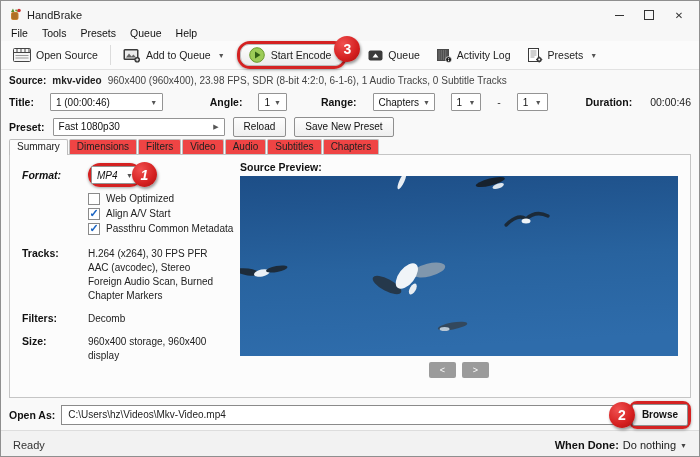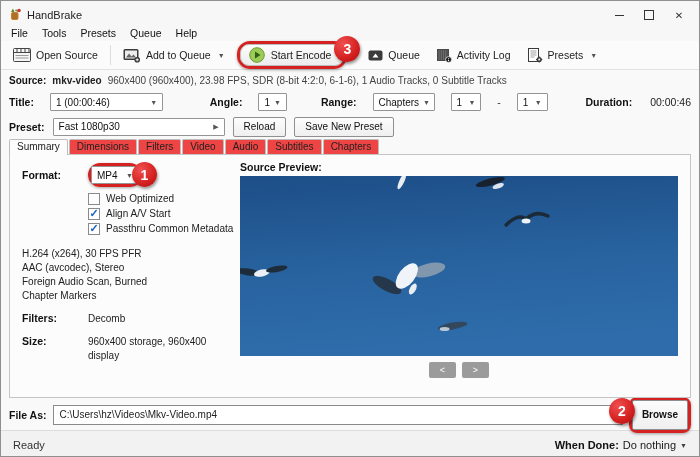--- a/index.html
+++ b/index.html
@@ -58,21 +58,21 @@
   .sel-preset { width:172px; }
 
   
   .tabs { height:15px; display:flex; align-items:flex-end; padding:0 8px; position:relative; z-index:2; }
   .tab { font-size:10px; padding:1px 7px 2px; background:#ef4444; border:1px solid #bdbdbd; border-bottom:none; border-radius:2px 2px 0 0; margin-right:1px; color:#222; }
   .tab.active { background:#fcfcfc; padding-bottom:3px; position:relative; top:1px; }
 
   
   .panel { height:244px; margin:0 8px; background:#fcfcfc; border:1px solid #c5c5c5; display:grid; grid-template-columns:218px 1fr; padding:6px 12px 4px; position:relative; z-index:1; }
   .col-left { padding-top:2px; }
-  .format-row { display:flex; align-items:center; margin-bottom:4px; }
+  .format-row { display:flex; align-items:center; margin-bottom:4px;font-style:italic; }
   .format-row .flabel { width:66px; }
   .ring-format { border-radius:12px; }
   .sel-format { width:48px; }
   .cb-list { margin-left:66px; margin-top:2px; }
   .cb-row { display:flex; align-items:center; gap:6px; height:15px; }
   .cb { width:12px; height:12px; background:#fff; border:1px solid #8a8a8a; display:inline-flex; align-items:center; justify-content:center; }
   .cb.checked::after { content:"✓"; color:#1b64c1; font-size:11px; font-weight:bold; line-height:1; }
   .cb-label { font-size:10px; color:#222; }
   .info-block { display:flex; margin-top:11px; }
   .info-block .flabel { width:66px; flex:0 0 66px; }
@@ -85,21 +85,21 @@
   .preview { position:relative; width:100%; height:180px; background:linear-gradient(170deg,#1d4e87 0%, #28639f 55%, #2e6cab 100%); overflow:hidden; }
   .preview svg { display:block; width:100%; height:100%; }
   .pv-tip { position:absolute; left:45.5%; bottom:4px; transform:translateX(-50%); background:#181818; border:1px solid #4a4a4a; border-radius:4px; color:#fff; font-size:10px; padding:2px 10px; white-space:nowrap; }
   .pv-nav { display:flex; justify-content:center; gap:6px; margin-top:6px; }
   .pv-btn { width:27px; height:16px; background:#9b9b9b; border:none; border-radius:2px; color:#fff; font-size:9px; display:flex; align-items:center; justify-content:center; }
 
   
   .saveas-row { height:31px; display:flex; align-items:center; gap:6px; padding:2px 8px 0; }
   .saveas-input { flex:1; height:20px; border:1px solid #8a8a8a; font-family:"Liberation Sans",sans-serif; font-size:10px; padding:0 6px; color:#222; background:#fff; }
   .ring-browse { border-radius:8px; }
-  .btn-browse { height:30px; padding:0 9px; font-weight:bold; }
+  .btn-browse { height:22px; padding:0 9px; font-weight:bold; }
 
   
   .statusbar { height:29px; display:flex; align-items:center; justify-content:space-between; padding:0 12px; background:#f2f2f2; border-top:1px solid #ddd; margin-top:1px; }
   .status-left { font-size:11px; color:#333; }
   .whendone { display:flex; align-items:center; gap:4px; font-size:11px; }
   .whendone .wd-lbl { font-weight:bold; color:#111; }
   .wd-caret { font-size:7px; color:#444; }
 </style>
 </head>
 <body>
@@ -268,20 +268,21 @@
         <div class="cb-row">
           <span class="cb checked"></span>
           <span class="cb-label">Align A/V Start</span>
         </div>
         <div class="cb-row">
           <span class="cb checked"></span>
           <span class="cb-label">Passthru Common Metadata</span>
         </div>
       </div>
       <div class="info-block">
+        <span class="flabel">Tracks:</span>
         <span class="info-val">
           <div>H.264 (x264), 30 FPS PFR</div>
           <div>AAC (avcodec), Stereo</div>
           <div>Foreign Audio Scan, Burned</div>
           <div>Chapter Markers</div>
         </span>
       </div>
       <div class="info-block mt9">
         <span class="flabel">Filters:</span>
         <span class="info-val">Decomb</span>
@@ -331,21 +332,21 @@
         </svg>
       </div>
       <div class="pv-nav">
         <span class="pv-btn">&lt;</span>
         <span class="pv-btn">&gt;</span>
       </div>
     </div>
   </div>
 
   <div class="saveas-row">
-    <span class="flabel">File As:</span>
+    <span class="flabel">Open As:</span>
     <input class="saveas-input" type="text" value="C:\Users\hz\Videos\Mkv-Video.mp4" style="">
     <span class="ring ring-browse">
       <span class="btn btn-browse">Browse</span>
       <span class="badge badge2">2</span>
     </span>
   </div>
 
   <div class="statusbar">
     <span class="status-left">Ready</span>
     <span class="whendone">

